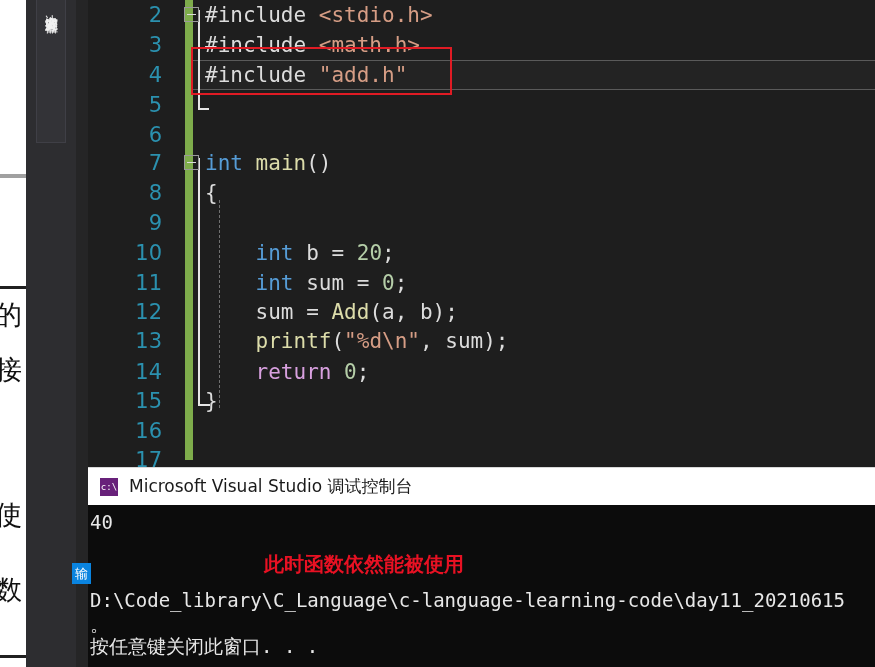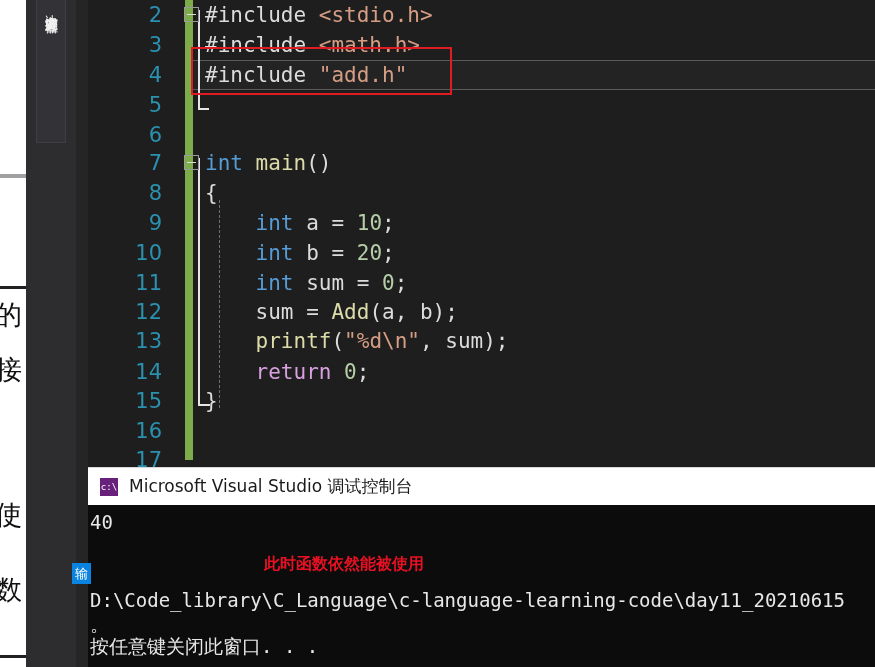--- a/index.html
+++ b/index.html
@@ -157,21 +157,21 @@
   #console-body{
     position:absolute;left:0;top:38px;width:787px;height:162px;
     background:#0c0c0c;overflow:hidden;
     font-family:"DejaVu Sans Mono","Liberation Mono",monospace;
   }
   .con-line{
     position:absolute;left:2px;color:#e8e8e8;font-size:19px;line-height:26px;white-space:pre;
   }
   #console-annotation{
     position:absolute;left:176px;top:46px;
-    color:#e81123;font-size:16px;line-height:26px;white-space:nowrap;
+    color:#e81123;font-size:20px;line-height:26px;white-space:nowrap;
     font-family:"DejaVu Sans", sans-serif;font-weight:bold;
   }
   #console-scrollbar{
     position:absolute;right:0;top:0;width:0px;height:162px;background:#0c0c0c;
   }
 </style>
 </head>
 <body>
 
 <div id="bg-doc-strip"></div>
@@ -206,21 +206,21 @@
   <div id="structure-elbow-2"></div>
   <div id="indent-guide"></div>
   <div id="code-lines">
       <div class="code-line" style="top: 0px;"><span class="ln">2</span><span class="fold"></span><span class="src" style="left: 117px;"><span class="t-pp">#include </span><span class="t-str">&lt;stdio.h&gt;</span></span></div>
       <div class="code-line" style="top: 30px;"><span class="ln">3</span><span class="src" style="left: 117px;"><span class="t-pp">#include </span><span class="t-str">&lt;math.h&gt;</span></span></div>
       <div class="code-line" style="top: 60px;"><span class="ln">4</span><span class="src" style="left: 117px;"><span class="t-pp">#include </span><span class="t-str">"add.h"</span></span></div>
       <div class="code-line" style="top: 90px;"><span class="ln">5</span><span class="src" style="left: 117px;"></span></div>
       <div class="code-line" style="top: 120px;"><span class="ln">6</span><span class="src" style="left: 117px;"></span></div>
       <div class="code-line" style="top: 148px;"><span class="ln">7</span><span class="fold"></span><span class="src" style="left: 117px;"><span class="t-key">int</span><span class="t-plain"> </span><span class="t-fn">main</span><span class="t-punct">()</span></span></div>
       <div class="code-line" style="top: 178px;"><span class="ln">8</span><span class="src" style="left: 117px;"><span class="t-punct">{</span></span></div>
-      <div class="code-line" style="top: 208px;"><span class="ln">9</span><span class="src" style="left: 117px;"><span class="t-plain">    </span><span class="t-key">int</span><span class="t-plain"> a = </span><span class="t-num">10</span><span class="t-punct">;</span></span></div>
+      <div class="code-line" style="top: 208px;"><span class="ln">9</span></div>
       <div class="code-line" style="top: 238px;"><span class="ln">10</span><span class="src" style="left: 117px;"><span class="t-plain">    </span><span class="t-key">int</span><span class="t-plain"> b = </span><span class="t-num">20</span><span class="t-punct">;</span></span></div>
       <div class="code-line" style="top: 268px;"><span class="ln">11</span><span class="src" style="left: 117px;"><span class="t-plain">    </span><span class="t-key">int</span><span class="t-plain"> sum = </span><span class="t-num">0</span><span class="t-punct">;</span></span></div>
       <div class="code-line" style="top: 297px;"><span class="ln">12</span><span class="src" style="left: 117px;"><span class="t-plain">    sum = </span><span class="t-fn">Add</span><span class="t-punct">(a, b);</span></span></div>
       <div class="code-line" style="top: 326px;"><span class="ln">13</span><span class="src" style="left: 117px;"><span class="t-plain">    </span><span class="t-fn">printf</span><span class="t-punct">(</span><span class="t-str">"%d\n"</span><span class="t-punct">, sum);</span></span></div>
       <div class="code-line" style="top: 357px;"><span class="ln">14</span><span class="src" style="left: 117px;"><span class="t-plain">    </span><span class="t-ctl">return</span><span class="t-plain"> </span><span class="t-num">0</span><span class="t-punct">;</span></span></div>
       <div class="code-line" style="top: 386px;"><span class="ln">15</span><span class="src" style="left: 117px;"><span class="t-punct">}</span></span></div>
       <div class="code-line" style="top: 416px;"><span class="ln">16</span><span class="src" style="left: 117px;"></span></div>
       <div class="code-line" style="top: 445px;"><span class="ln">17</span><span class="src" style="left: 117px;"></span></div>
     </div>
 </div>

